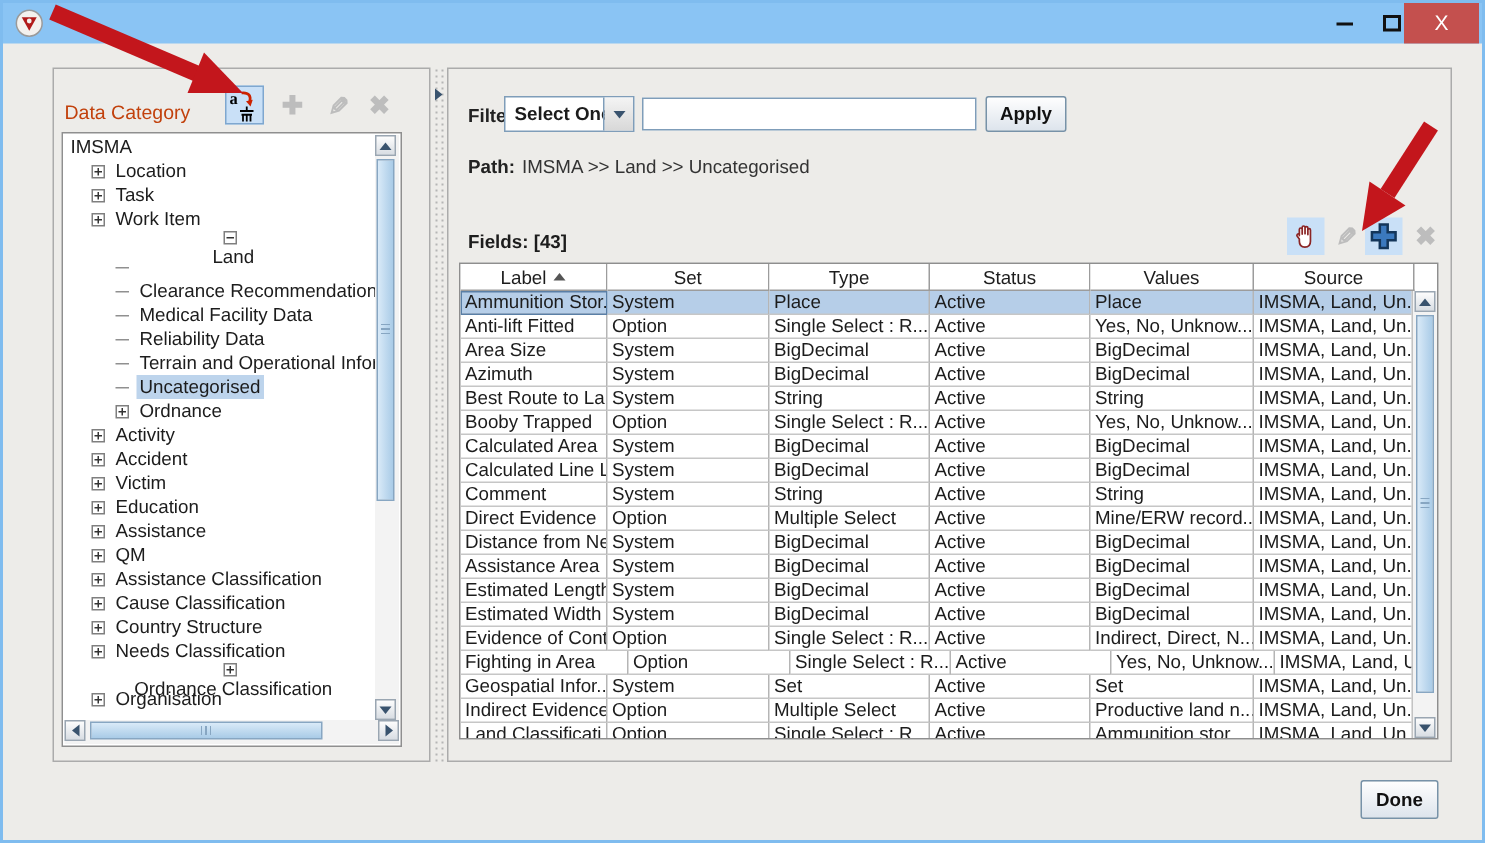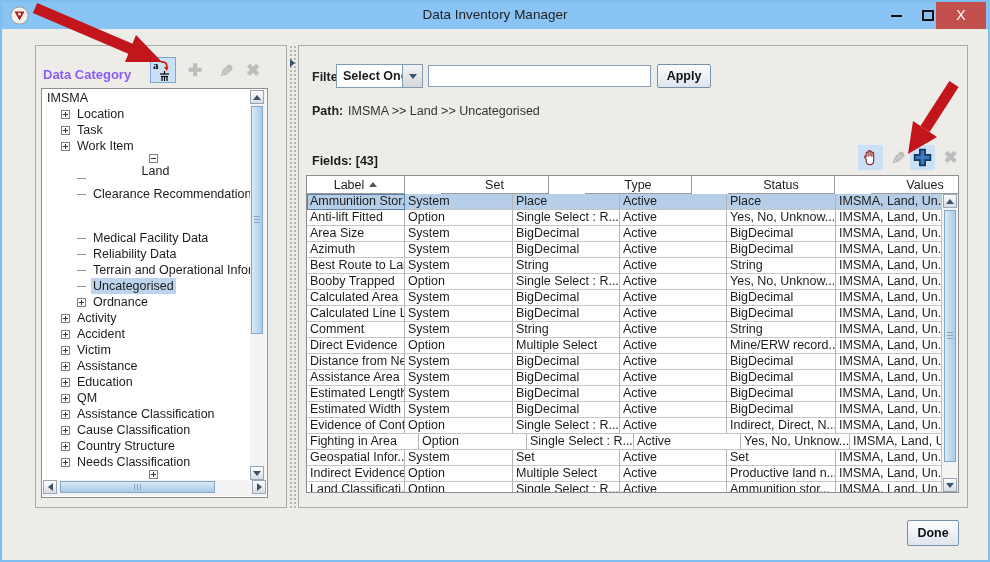--- a/index.html
+++ b/index.html
@@ -15,21 +15,21 @@
   .win-icon{position:absolute;left:8px;top:4px;width:19px;height:19px;}
   .title{position:absolute;left:0;right:0;top:5px;text-align:center;font-size:13.5px;color:#222;}
   .btn-min{position:absolute;right:86px;top:13px;width:11px;height:2px;background:#111;cursor:pointer;}
   .btn-max{position:absolute;right:54px;top:8px;width:12px;height:11px;border:2px solid #111;background:transparent;cursor:pointer;}
   .btn-close{position:absolute;right:2px;top:0;width:50px;height:27px;background:var(--close);
     color:#fff;text-align:center;line-height:26px;font-size:14px;cursor:pointer;}
   
   .panel{position:absolute;border:1px solid #ABABAB;}
   .left-panel{left:33px;top:43px;width:252px;height:463px;}
   .right-panel{left:296px;top:43px;width:670px;height:463px;}
-  .panel-title{position:absolute;left:7px;top:21px;font-weight:bold;font-size:13px;color:#8b5cf6;}
+  .panel-title{position:absolute;left:7px;top:21px;font-weight:normal;font-size:13px;color:#c2410c;}
   
   .tool{position:absolute;top:11px;width:26px;height:26px;display:flex;align-items:center;justify-content:center;cursor:pointer;}
   .tool.enabled{background:var(--iconbg);border:1px solid #7FA7CF;}
   .glyph-disabled{color:#BDBDBD;font-size:17px;font-weight:bold;}
   .pencil{display:inline-block;transform:rotate(90deg);}
   
   .tree-box{position:absolute;left:5px;top:42px;width:227px;height:410px;border:1px solid #8F8F8F;background:#fff;}
   .tree-viewport{position:absolute;left:1px;top:1px;right:17px;bottom:17px;overflow:hidden;}
   .tree-row{height:16px;line-height:16px;white-space:nowrap;display:flex;align-items:center;cursor:default;}
   .expander{position:relative;width:9px;height:9px;border:1px solid #7F7F7F;background:#fff;margin-right:5px;flex:0 0 auto;}
@@ -71,21 +71,21 @@
   .btn{background:linear-gradient(#FEFEFE,#DDE4EC);border:1px solid #7792A8;border-radius:2px;
     font-weight:bold;font-size:12.5px;color:#111;cursor:pointer;font-family:"Liberation Sans",sans-serif;}
   .apply-btn{position:absolute;left:358px;top:18px;width:54px;height:24px;}
   .path-label{position:absolute;left:13px;top:58px;}
   .path-value{position:absolute;left:49px;top:58px;color:#333;}
   .fields-label{position:absolute;left:13px;top:108px;font-weight:bold;}
   .ftool{position:absolute;top:99px;width:25px;height:25px;display:flex;align-items:center;justify-content:center;cursor:pointer;}
   .ftool.enabled{background:var(--iconbg);}
   
   .table-box{position:absolute;left:7px;top:129px;width:653px;height:318px;border:1px solid #8E8E8E;background:#fff;overflow:hidden;}
-  .thead{display:flex;height:18px;gap:36px;}
+  .thead{display:flex;height:18px;}
   .th{border-right:1px solid #9C9C9C;border-bottom:1px solid #9C9C9C;background:#fff;
     display:flex;align-items:center;justify-content:center;font-size:12.5px;flex:0 0 auto;}
   .sort-arrow{width:0;height:0;border-style:solid;border-width:0 4px 5px 4px;
     border-color:transparent transparent #555 transparent;margin-left:5px;}
   .tr{display:flex;height:16px;}
   .td{border-right:1px solid #B5B5B5;border-bottom:1px solid #C6C6C6;padding:0 3px;
     white-space:nowrap;overflow:hidden;line-height:15px;font-size:12.5px;flex:0 0 auto;}
   .tr.sel .td{background:var(--tblsel);}
   .tr.sel .td.focus{outline:1px solid #5A7FA6;outline-offset:-1px;}
   .tbl-vsb{position:absolute;right:0;top:18px;bottom:0;width:17px;background:#F3F3F3;border-left:1px solid #C3C3C3;}
@@ -97,21 +97,20 @@
 <body>
 
 <div class="window">
 
   <div class="titlebar">
     <svg class="win-icon" viewBox="0 0 19 19">
       <circle cx="9.5" cy="9.5" r="8.6" fill="#F3F1EE" stroke="#9A9A9A"></circle>
       <path d="M4.5 5.5 H14.5 L9.5 14.5 Z" fill="#B11A1A"></path>
       <circle cx="9.5" cy="8" r="1.6" fill="#F3F1EE"></circle>
     </svg>
-    <div class="title">Data Inventory Manager</div>
     <div class="btn-min"></div>
     <div class="btn-max"></div>
     <div class="btn-close">X</div>
   </div>
 
   <div class="panel left-panel">
     <span class="panel-title">Data Category</span>
 
     <div class="tool enabled" style="left:114px;">
       <svg width="24" height="24" viewBox="0 0 24 24">
@@ -159,21 +158,21 @@
             <span class="expander minus"></span>
             <span class="tree-label">Land</span>
           </div>
           <div class="tree-row" style="padding-left: 34px;">
             <span class="leaf-dash"></span>
           </div>
           <div class="tree-row" style="padding-left: 34px;">
             <span class="leaf-dash"></span>
             <span class="tree-label">Clearance Recommendation D</span>
           </div>
-          <div class="tree-row" style="padding-left: 34px; margin-top: 28px;">
+          <div class="tree-row" style="padding-left: 34px;">
             <span class="leaf-dash"></span>
             <span class="tree-label">Medical Facility Data</span>
           </div>
           <div class="tree-row" style="padding-left: 34px;">
             <span class="leaf-dash"></span>
             <span class="tree-label">Reliability Data</span>
           </div>
           <div class="tree-row" style="padding-left: 34px;">
             <span class="leaf-dash"></span>
             <span class="tree-label">Terrain and Operational Inform</span>
@@ -193,25 +192,25 @@
           <div class="tree-row" style="padding-left: 18px;">
             <span class="expander plus"></span>
             <span class="tree-label">Accident</span>
           </div>
           <div class="tree-row" style="padding-left: 18px;">
             <span class="expander plus"></span>
             <span class="tree-label">Victim</span>
           </div>
           <div class="tree-row" style="padding-left: 18px;">
             <span class="expander plus"></span>
+            <span class="tree-label">Education</span>
+          </div>
+          <div class="tree-row" style="padding-left: 18px;">
+            <span class="expander plus"></span>
             <span class="tree-label">Assistance</span>
-          </div>
-          <div class="tree-row" style="padding-left: 18px;">
-            <span class="expander plus"></span>
-            <span class="tree-label">Education</span>
           </div>
           <div class="tree-row" style="padding-left: 18px;">
             <span class="expander plus"></span>
             <span class="tree-label">QM</span>
           </div>
           <div class="tree-row" style="padding-left: 18px;">
             <span class="expander plus"></span>
             <span class="tree-label">Assistance Classification</span>
           </div>
           <div class="tree-row" style="padding-left: 18px;">

